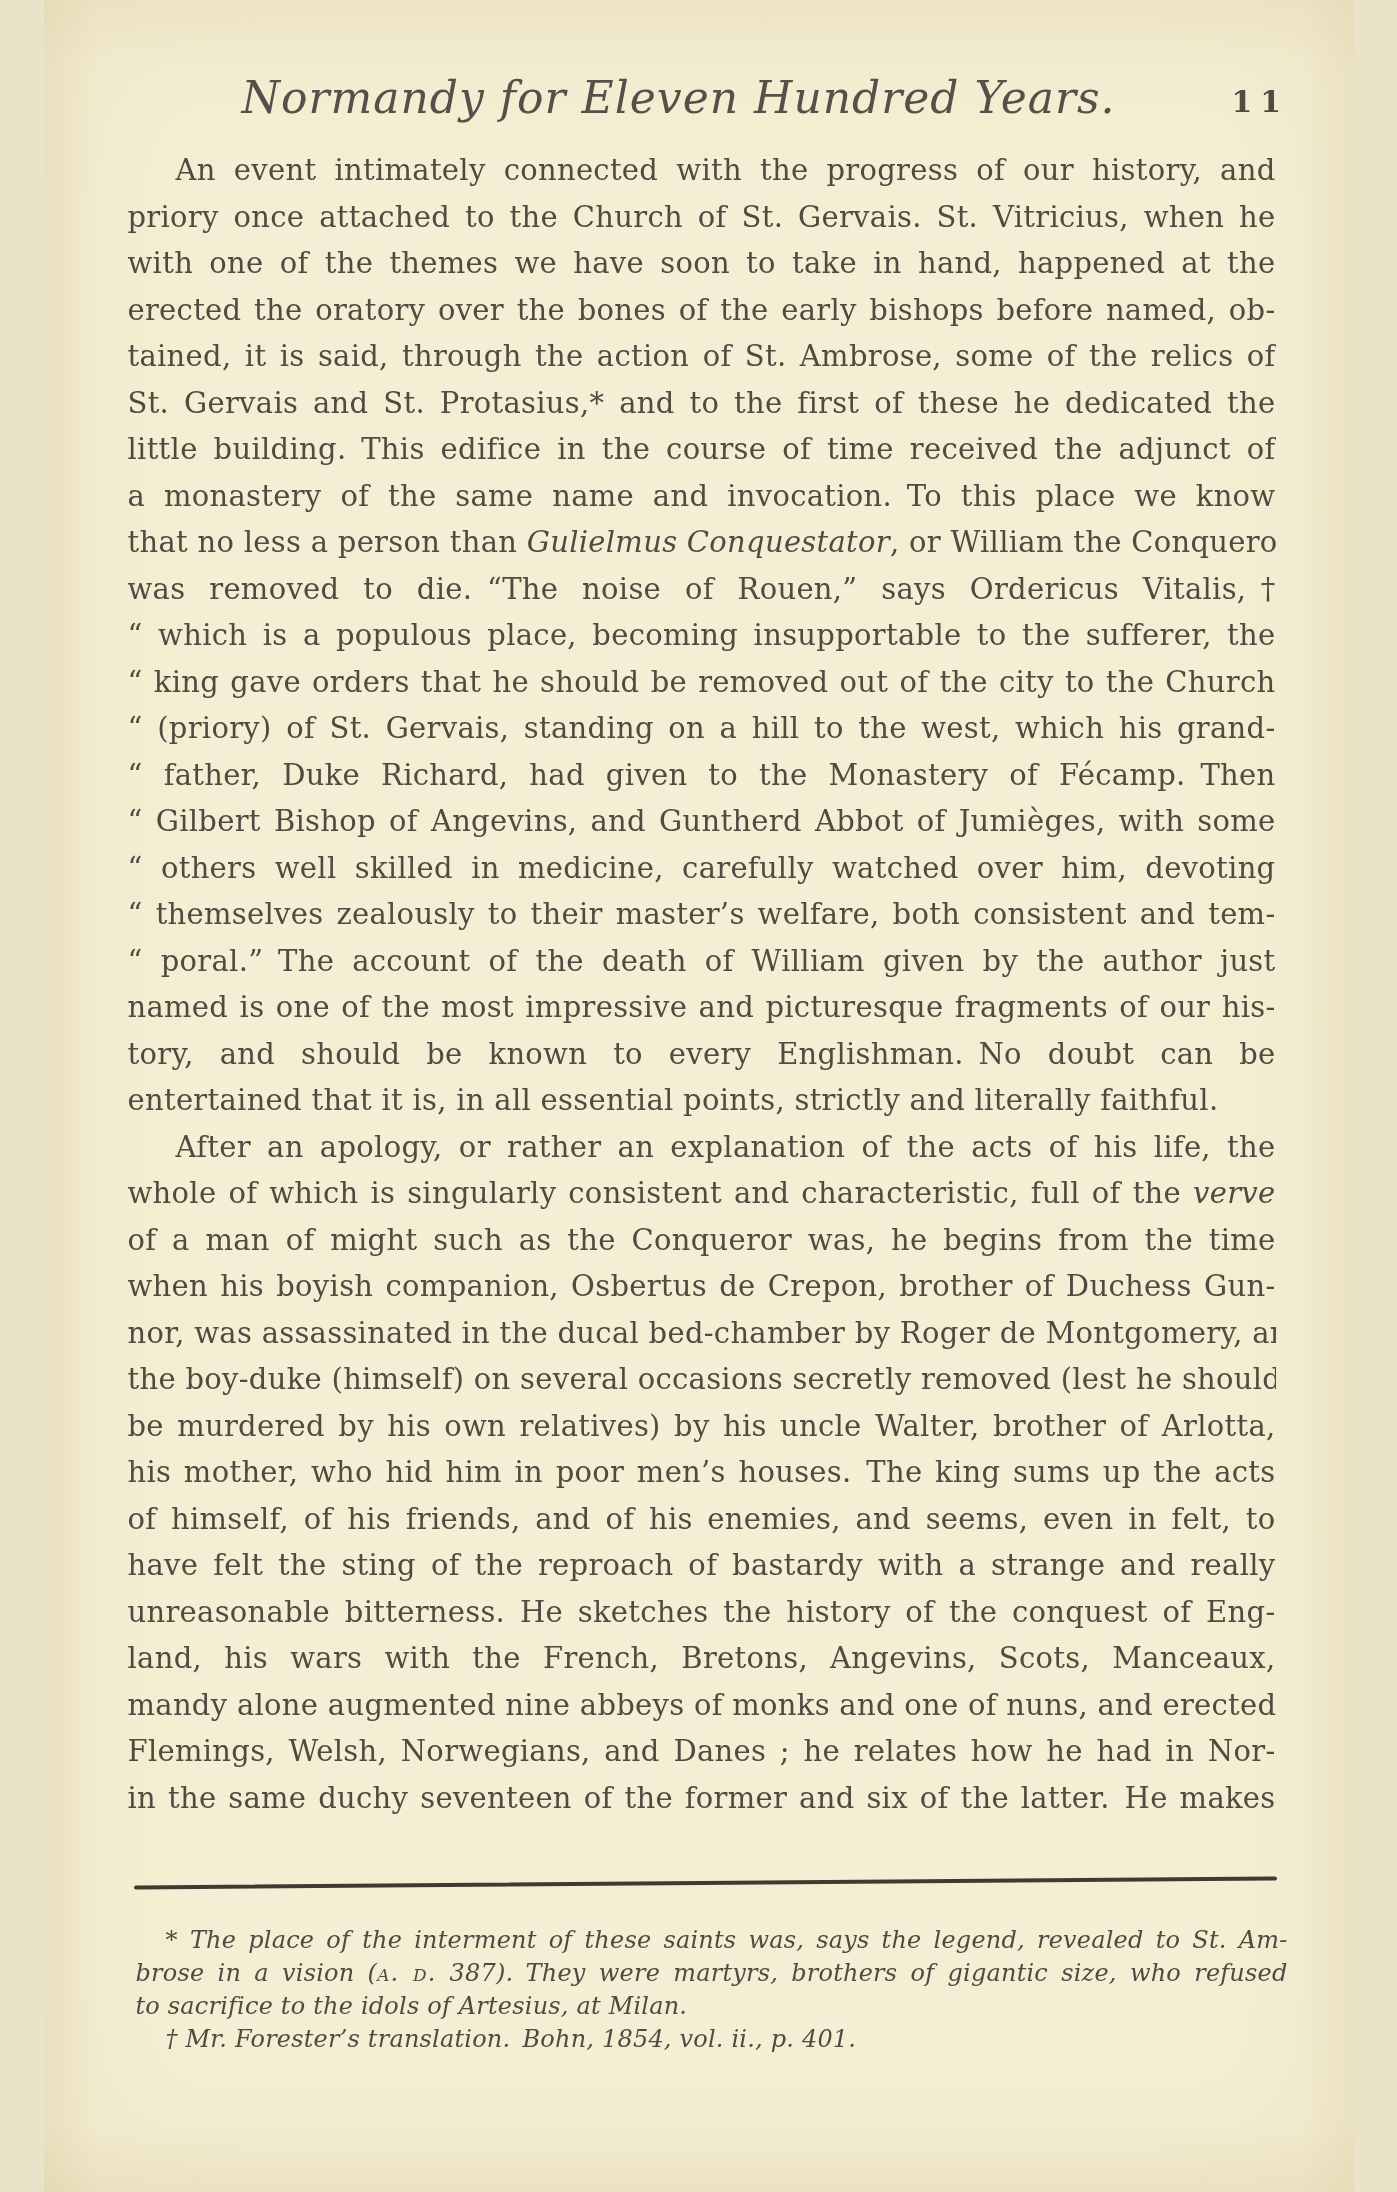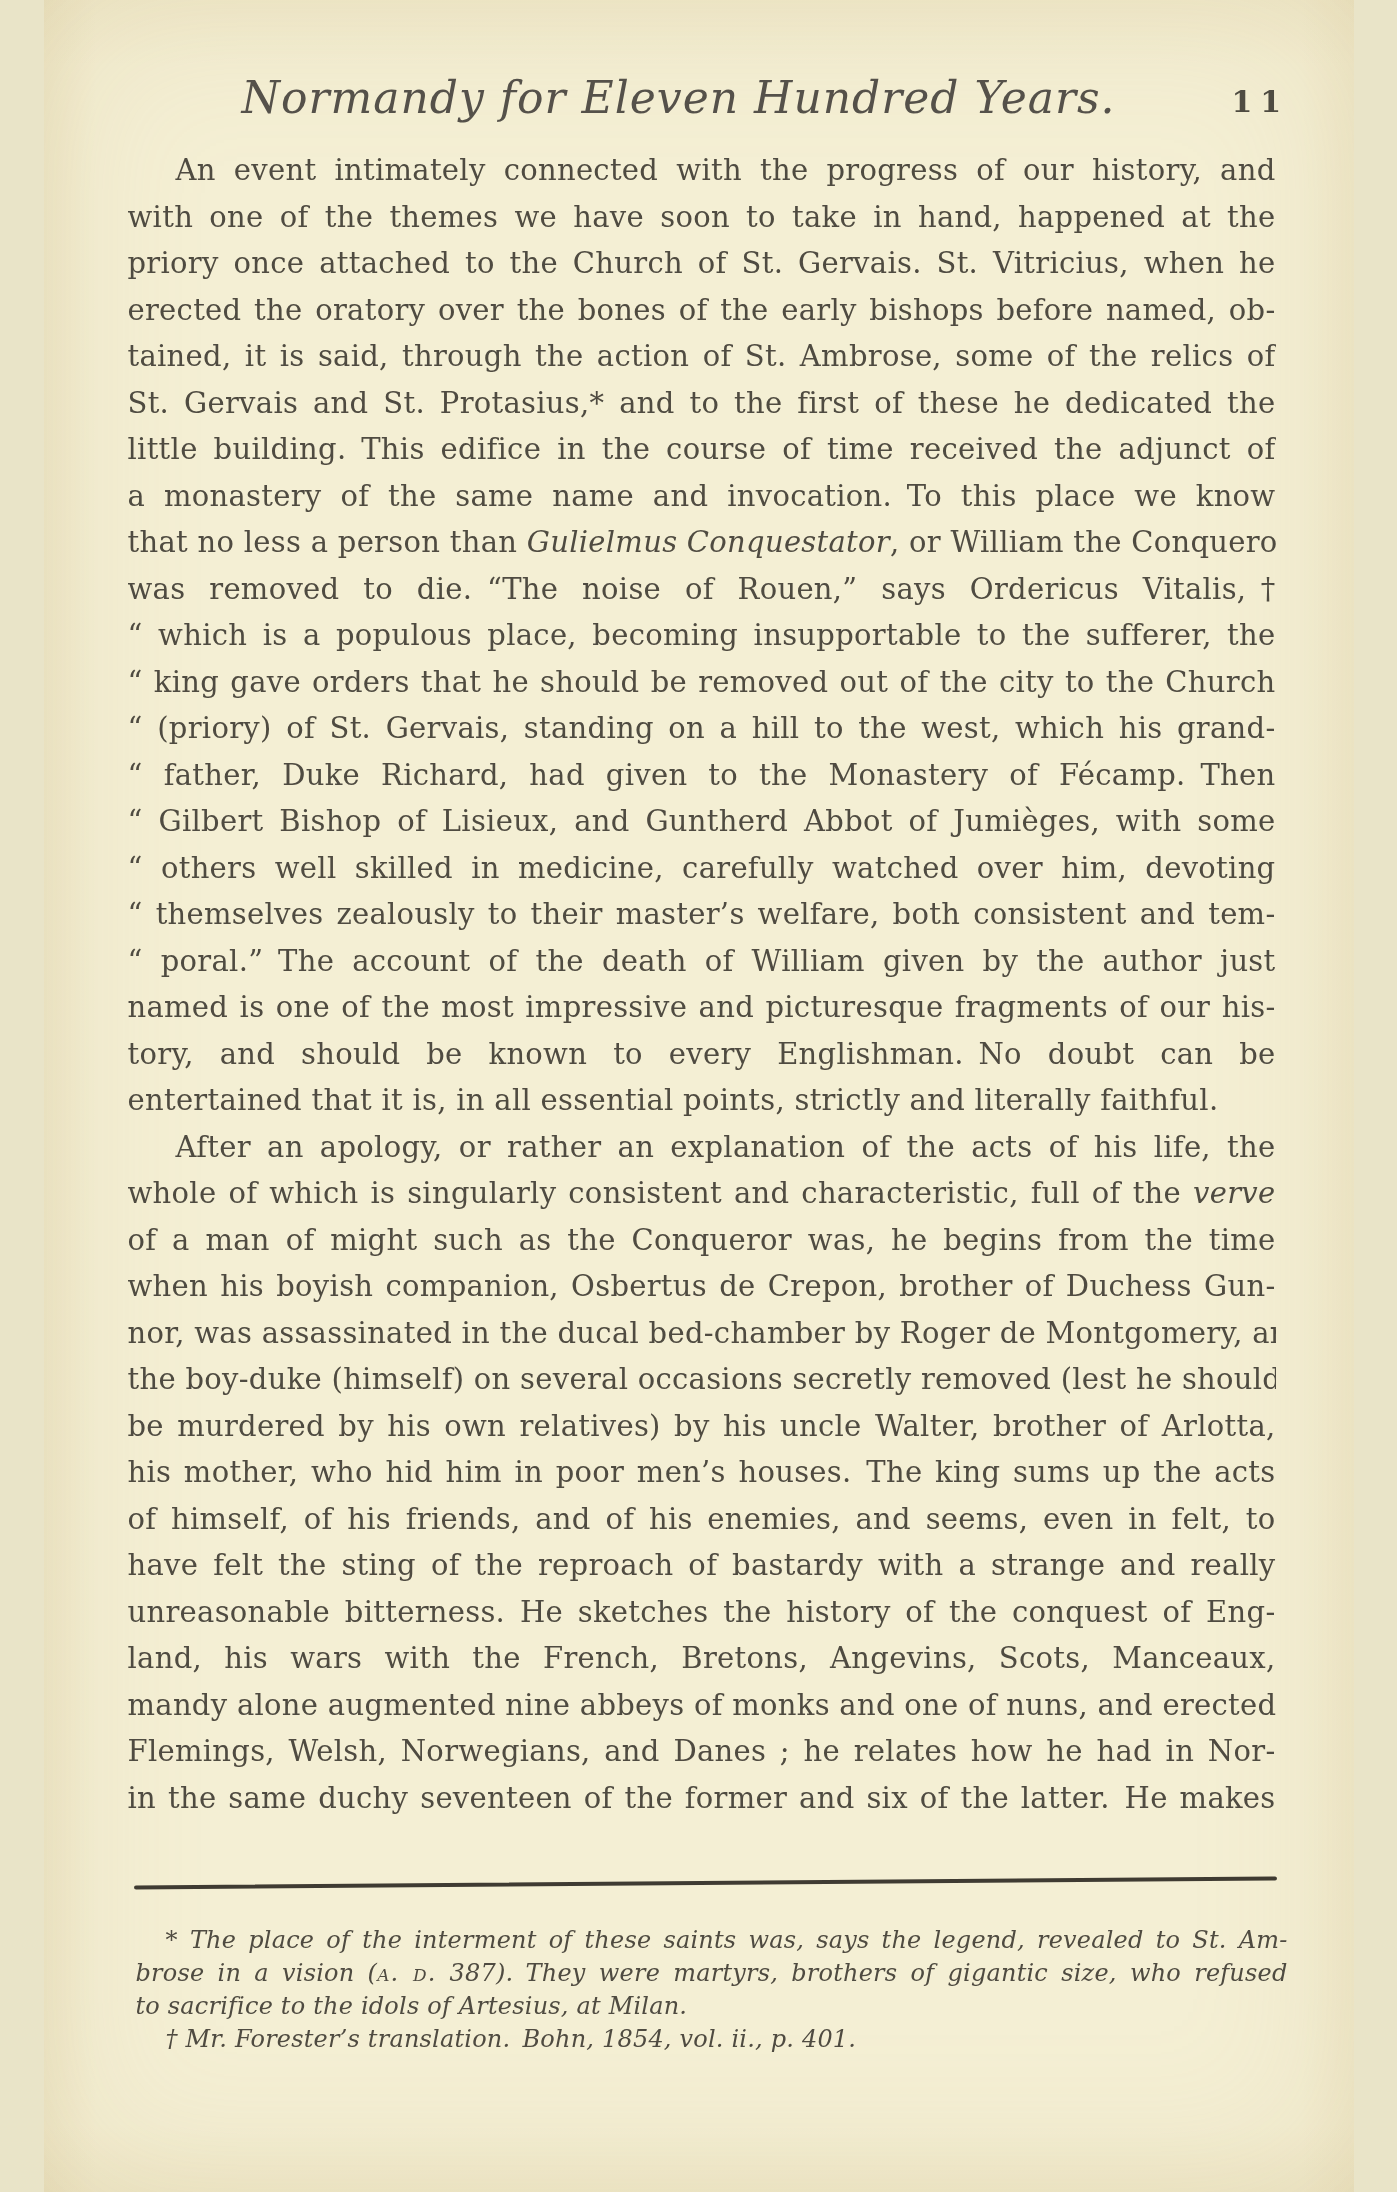--- a/index.html
+++ b/index.html
@@ -97,34 +97,34 @@
 <body>
 
 <div class="page">
   <header>
     <div class="running-title">Normandy for Eleven Hundred Years.</div>
     <div class="page-number">11</div>
   </header>
 
   <main class="body-text" id="body-lines">
       <div class="line indent"><span>An event intimately connected with the progress of our history, and</span></div>
+      <div class="line"><span>priory once attached to the Church of St. Gervais. St. Vitricius, when he</span></div>
       <div class="line"><span>with one of the themes we have soon to take in hand, happened at the</span></div>
-      <div class="line"><span>priory once attached to the Church of St. Gervais. St. Vitricius, when he</span></div>
       <div class="line"><span>erected the oratory over the bones of the early bishops before named, ob-</span></div>
       <div class="line"><span>tained, it is said, through the action of St. Ambrose, some of the relics of</span></div>
       <div class="line"><span>St. Gervais and St. Protasius,* and to the first of these he dedicated the</span></div>
       <div class="line"><span>little building. This edifice in the course of time received the adjunct of</span></div>
       <div class="line"><span>a monastery of the same name and invocation. To this place we know</span></div>
       <div class="line"><span>that no less a person than </span><span class="it">Gulielmus Conquestator</span><span>, or William the Conqueror,</span></div>
       <div class="line"><span>was removed to die. “The noise of Rouen,” says Ordericus Vitalis,†</span></div>
       <div class="line"><span>“ which is a populous place, becoming insupportable to the sufferer, the</span></div>
       <div class="line"><span>“ king gave orders that he should be removed out of the city to the Church</span></div>
       <div class="line"><span>“ (priory) of St. Gervais, standing on a hill to the west, which his grand-</span></div>
       <div class="line"><span>“ father, Duke Richard, had given to the Monastery of Fécamp. Then</span></div>
-      <div class="line"><span>“ Gilbert Bishop of Lisieux, and Guntherd Abbot of Jumièges, with some</span></div>
+      <div class="line"><span>“ Gilbert Bishop of Angevins, and Guntherd Abbot of Jumièges, with some</span></div>
       <div class="line"><span>“ others well skilled in medicine, carefully watched over him, devoting</span></div>
       <div class="line"><span>“ themselves zealously to their master’s welfare, both consistent and tem-</span></div>
       <div class="line"><span>“ poral.” The account of the death of William given by the author just</span></div>
       <div class="line"><span>named is one of the most impressive and picturesque fragments of our his-</span></div>
       <div class="line"><span>tory, and should be known to every Englishman. No doubt can be</span></div>
       <div class="line no-just"><span>entertained that it is, in all essential points, strictly and literally faithful.</span></div>
       <div class="line indent"><span>After an apology, or rather an explanation of the acts of his life, the</span></div>
       <div class="line"><span>whole of which is singularly consistent and characteristic, full of the </span><span class="it">verve</span></div>
       <div class="line"><span>of a man of might such as the Conqueror was, he begins from the time</span></div>
       <div class="line"><span>when his boyish companion, Osbertus de Crepon, brother of Duchess Gun-</span></div>

